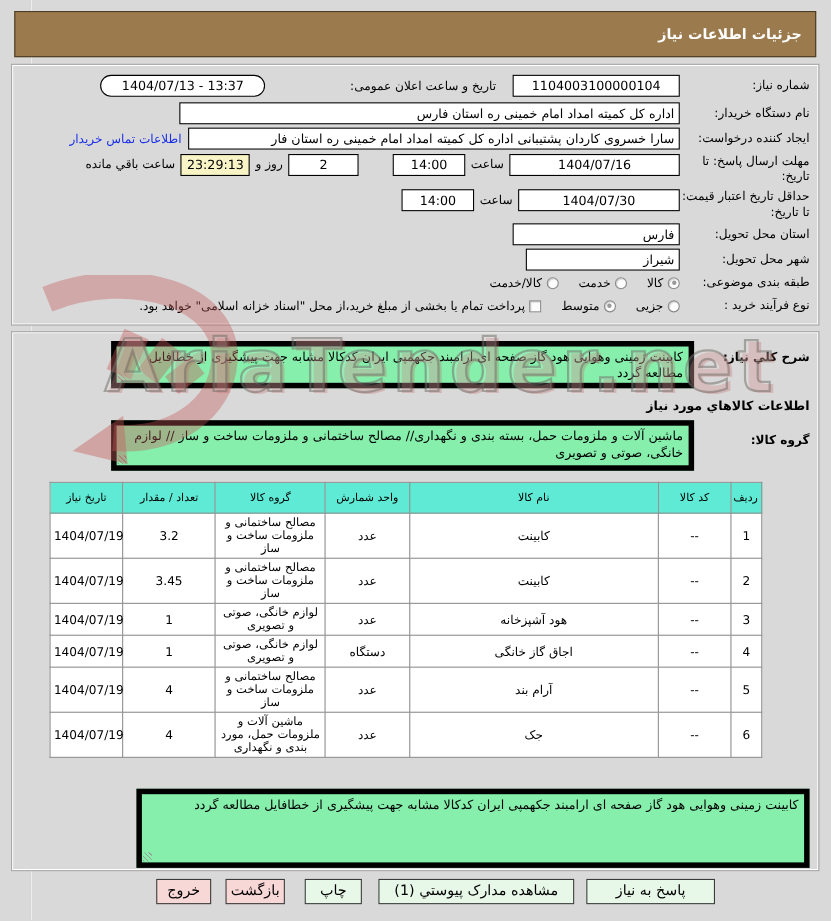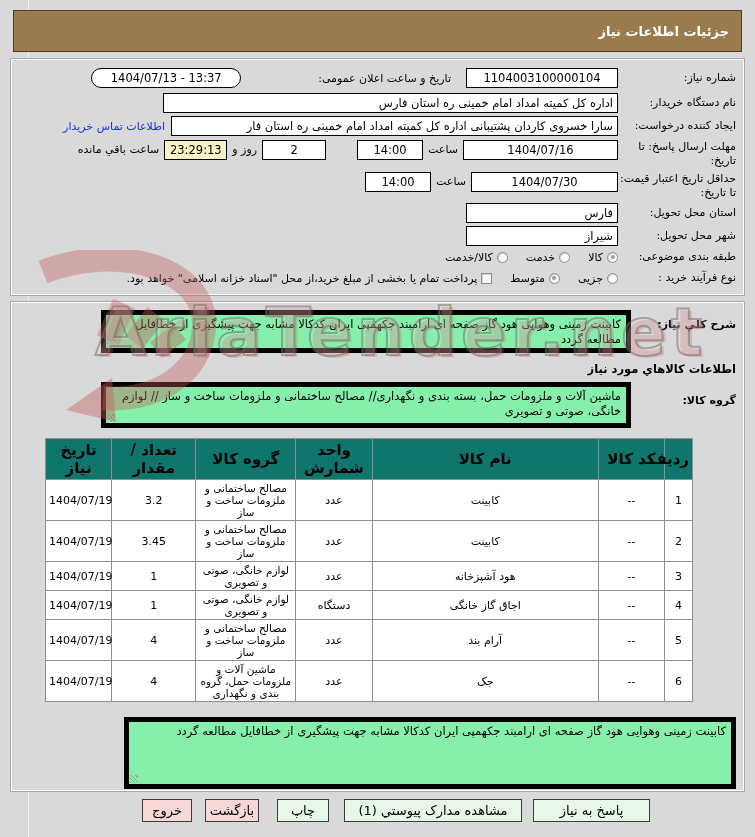--- a/index.html
+++ b/index.html
@@ -60,21 +60,21 @@
   }
   .grip { position:absolute; left:1px; bottom:1px; width:8px; height:8px;
     background:repeating-linear-gradient(45deg,#9a9a9a 0 1px,transparent 1px 3px); }
   .section-hdr { position:absolute; right:8px; font-weight:bold; font-size:11.5px; }
   table.goods {
     position:absolute; top:136px; left:34px; width:648px;
     border-collapse:collapse; table-layout:fixed; direction:rtl;
     background:#fff; font-size:11px;
   }
   table.goods th, table.goods td { border:1px solid #8f8f8f; text-align:center; vertical-align:middle; padding:2px 3px; }
-  table.goods th { background:#0f766e; font-weight:bold; height:28px; font-size:15px; }
+  table.goods th { background:#5eead4; font-weight:normal; height:28px; font-size:10px; }
   table.goods td.c4 { font-size:10.5px; line-height:12px; }
   .col0{width:28px}.col1{width:66px}.col2{width:226px}.col3{width:76px}.col4{width:100px}.col5{width:84px}.col6{width:66px}
   td.c6, td.c5 { direction:ltr; }
   .footer { position:absolute; top:799px; right:105px; display:flex; align-items:center; }
   .btn {
     height:23px; border:1px solid #3c3c3c; background:#e8f8e8;
     display:flex; align-items:center; justify-content:center;
     font-size:13px; cursor:pointer; flex:0 0 auto; padding:0 6px;
   }
   .btn.pink { background:#f8d7d7; }
@@ -136,21 +136,21 @@
     <div class="tbox ltr" style="width:66px;">14:00</div>
   </div>
 
   <div class="frow" style="top:144px;">
     <div class="flabel">استان محل تحویل:</div>
     <div class="tbox rtl-text" style="width:152px;">فارس</div>
   </div>
 
   <div class="frow" style="top:167px;">
     <div class="flabel">شهر محل تحویل:</div>
-    <div class="tbox rtl-text" style="width:152px;">شیراز</div>
+    <div class="tbox rtl-text" style="width:140px;">شیراز</div>
   </div>
 
   <div class="frow" style="top:191px;">
     <div class="flabel">طبقه بندی موضوعی:</div>
     <span class="radio checked"></span>
     <span class="opt-label">کالا</span>
     <span class="radio"></span>
     <span class="opt-label">خدمت</span>
     <span class="radio"></span>
     <span class="opt-label">کالا/خدمت</span>
@@ -243,21 +243,21 @@
           <td class="col3 c3">عدد</td>
           <td class="col4 c4">مصالح ساختمانی و ملزومات ساخت و ساز</td>
           <td class="col5 c5">4</td>
           <td class="col6 c6">1404/07/19</td>
         </tr>
         <tr>
           <td class="col0 c0">6</td>
           <td class="col1 c1">--</td>
           <td class="col2 c2">جک</td>
           <td class="col3 c3">عدد</td>
-          <td class="col4 c4">ماشین آلات و ملزومات حمل، گروه بندی و نگهداری</td>
+          <td class="col4 c4">ماشین آلات و ملزومات حمل، مورد بندی و نگهداری</td>
           <td class="col5 c5">4</td>
           <td class="col6 c6">1404/07/19</td>
         </tr>
       </tbody>
   </table>
 
   <div class="frow top-align" style="top:415px;">
     <div class="bigbox" style="width:612px; height:72px;">
       <span>کابینت زمینی وهوایی هود گاز صفحه ای ارامبند جکهمپی ایران کدکالا مشابه جهت پیشگیری از خطافایل مطالعه گردد</span>
       <span class="grip"></span>

